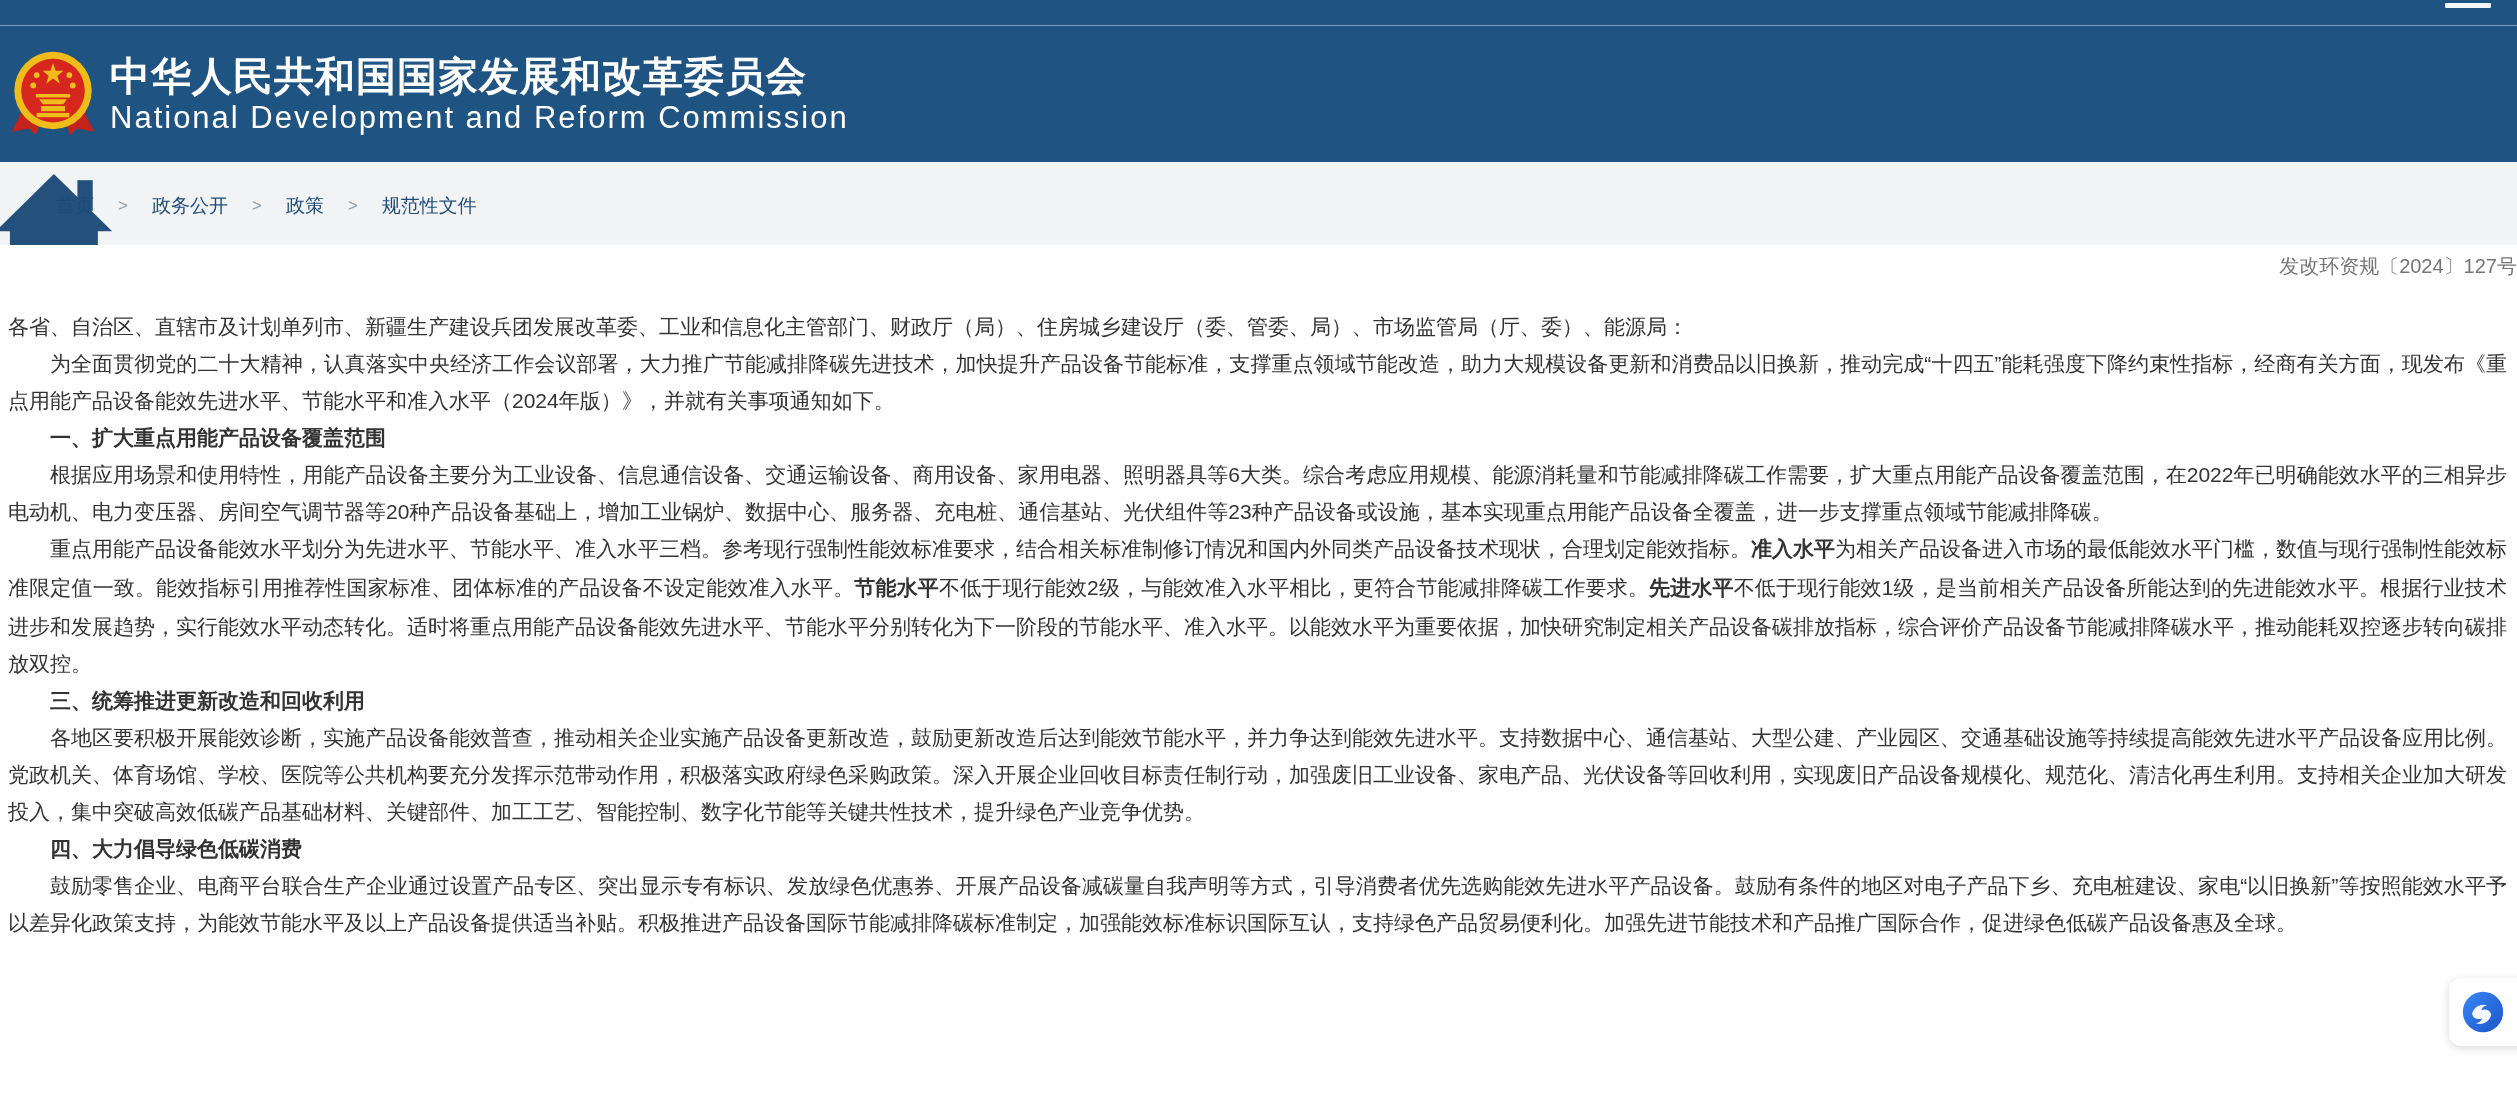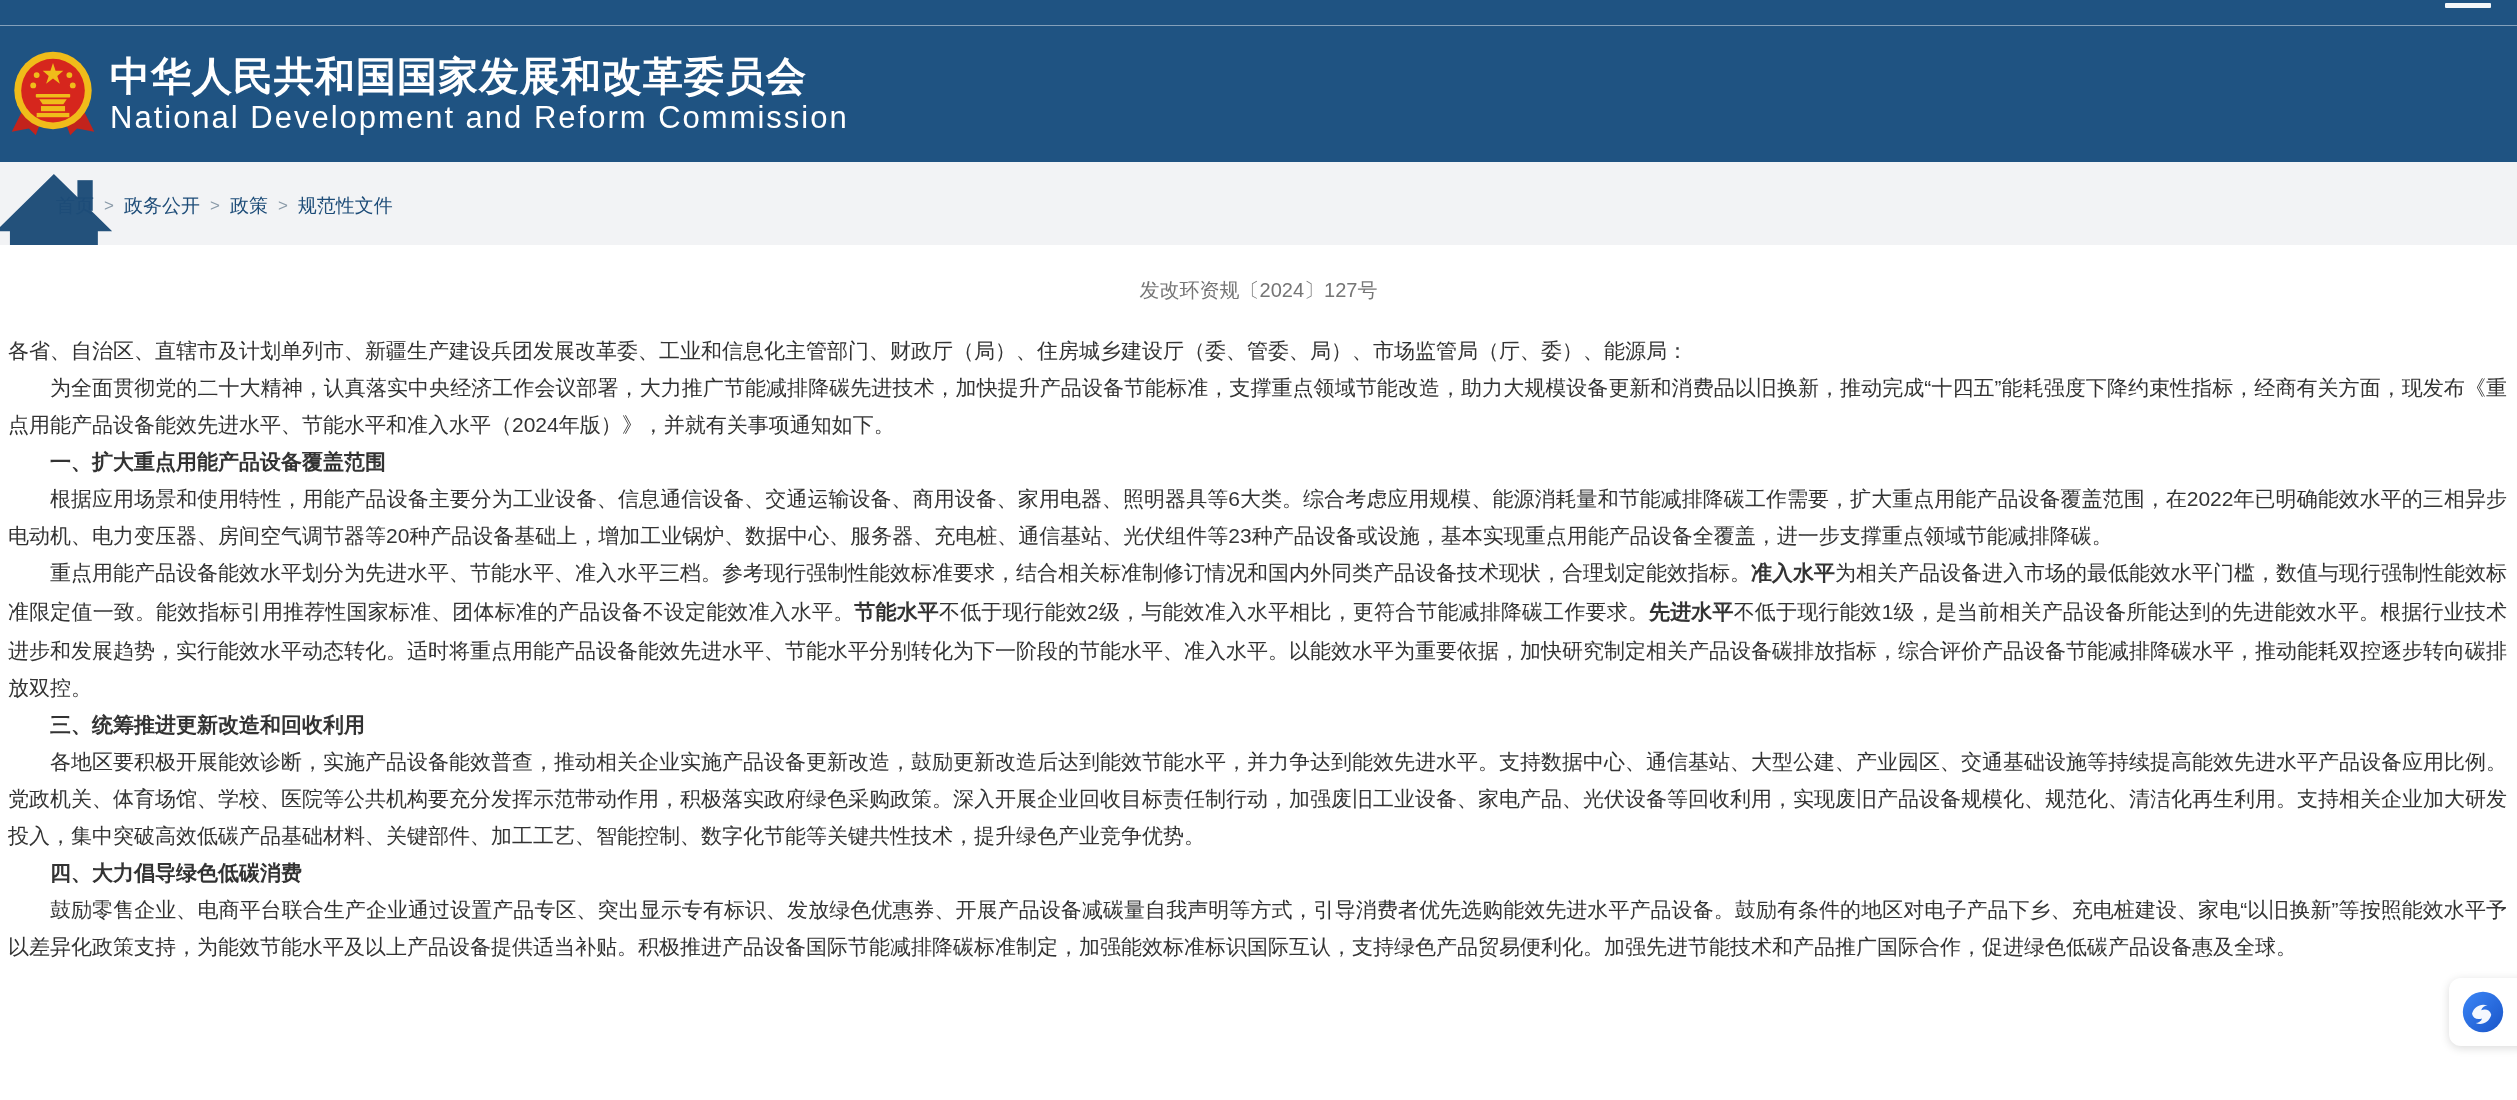--- a/index.html
+++ b/index.html
@@ -15,29 +15,29 @@
   .brand { position:absolute; top:26px; left:0; height:136px; display:flex; align-items:center; }
   .emblem { width:86px; height:90px; margin:0 14px 0 10px; flex:0 0 auto; }
   .brand-text { color:#ffffff; }
   .brand-cn { font-size:40px; font-weight:bold; letter-spacing:1px; line-height:44px; }
   .brand-en { font-size:31px; letter-spacing:2px; line-height:32px; margin-top:4px; }
 
   
   .breadcrumb-bar { position:relative; width:100%; height:83px; background:#f2f3f5; overflow:hidden; }
   .home-icon { position:absolute; left:-10px; top:10px; width:138px; height:92px; opacity:.97; }
   .breadcrumb { position:absolute; left:56px; top:31px; font-size:19px; color:#1d4c78;
-                display:flex; align-items:center; gap:10px; white-space:nowrap; }
+                display:flex; align-items:center; gap:24px; white-space:nowrap; }
   .breadcrumb a { color:#1d4c78; text-decoration:none; cursor:pointer; }
   .crumb-sep { color:#8a9aa8; font-size:17px; }
 
   
   .content { width:100%; background:#ffffff; padding-top:8px; }
   .doc-title { text-align:center; font-size:22px; font-weight:bold; color:#333;
                line-height:36px; }
-  .doc-number { text-align:center; font-size:20px; color:#757575; margin-top:24px; }
+  .doc-number { text-align:right; font-size:20px; color:#757575; }
   .doc-body { padding:0 10px 0 8px; margin-top:28px; font-size:21px; color:#333;
               line-height:37px; text-align:justify; }
   .doc-body p { text-indent:2em; }
   .doc-body p.salutation { text-indent:0; }
   .doc-body p.heading { font-weight:bold; }
   .doc-body span.bold-run { font-weight:bold;font-family:Liberation Mono, monospace; }
 
   
   .float-widget { position:fixed; right:-16px; bottom:54px; width:84px; height:68px;
                   background:#ffffff; border-radius:12px;

